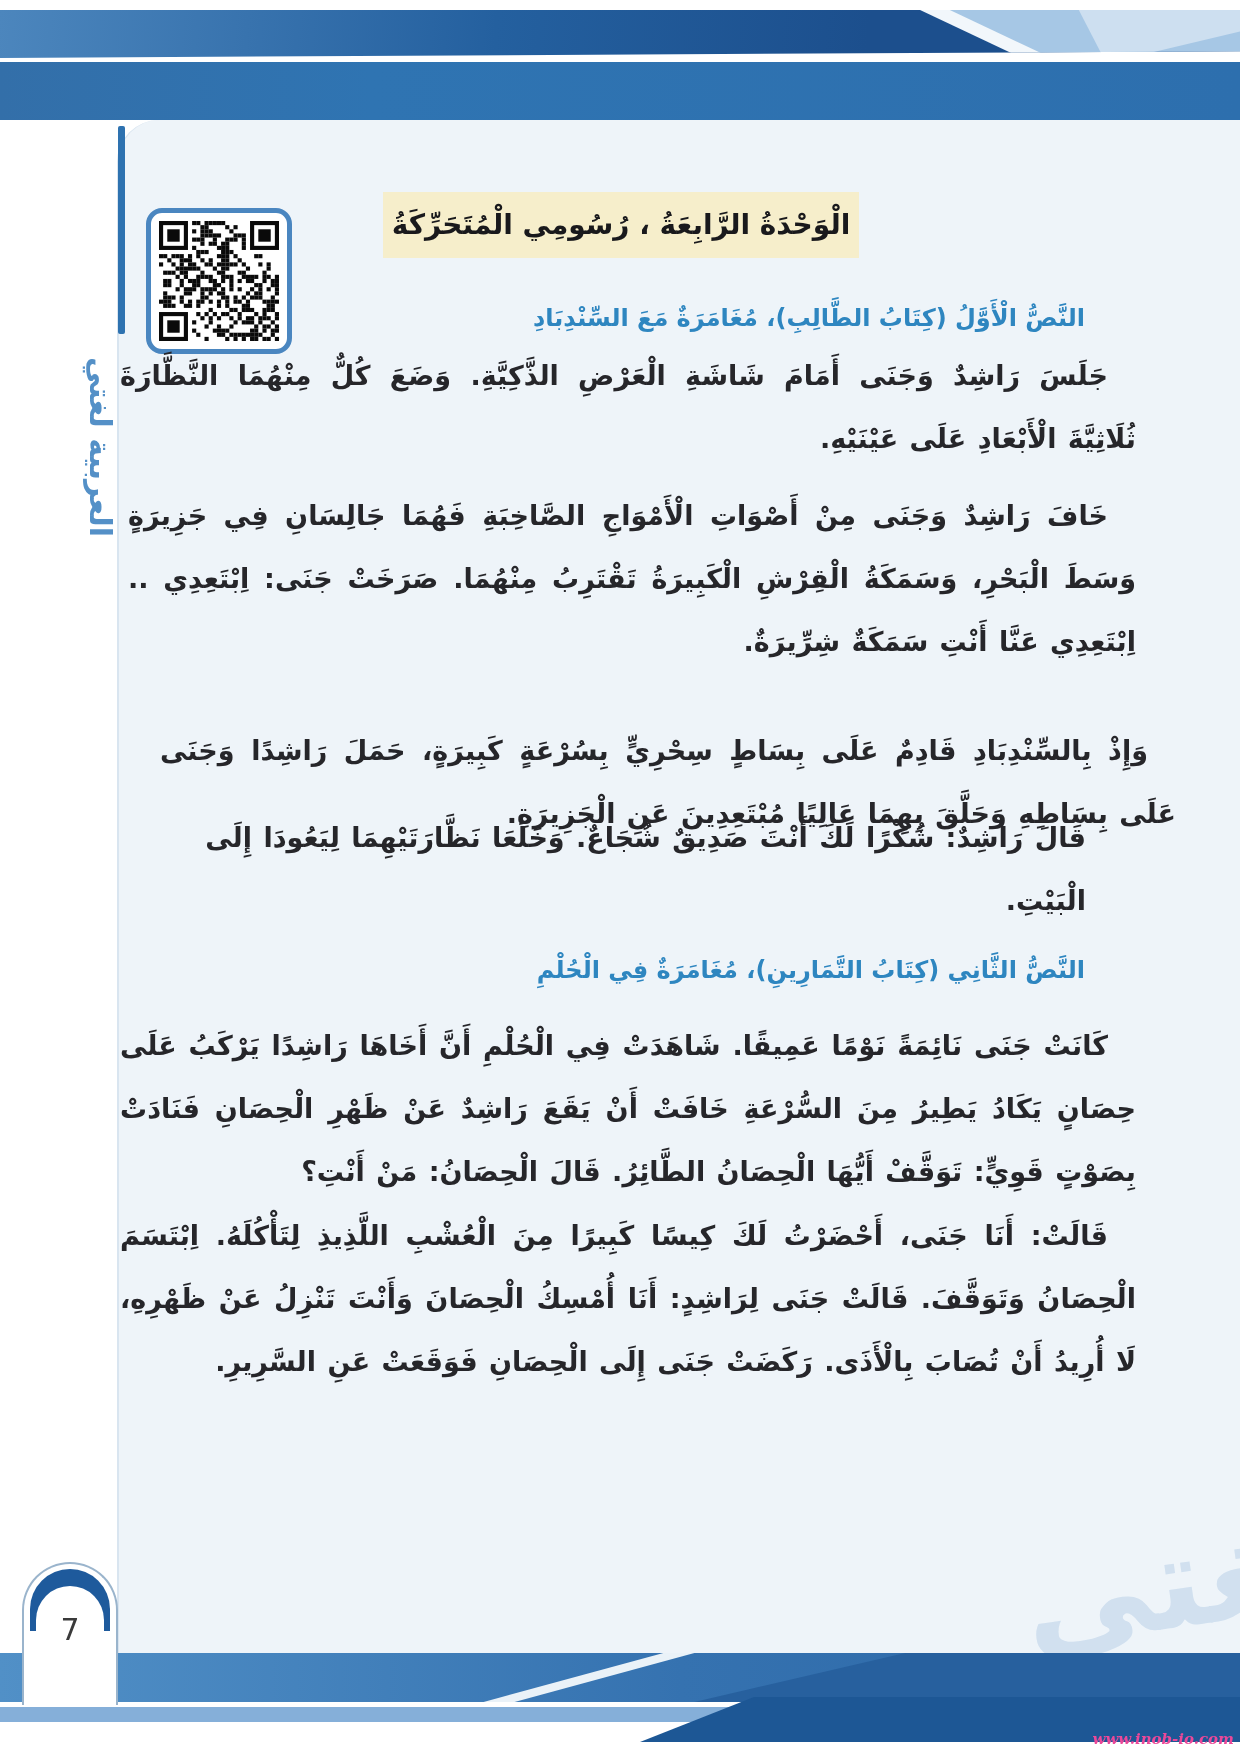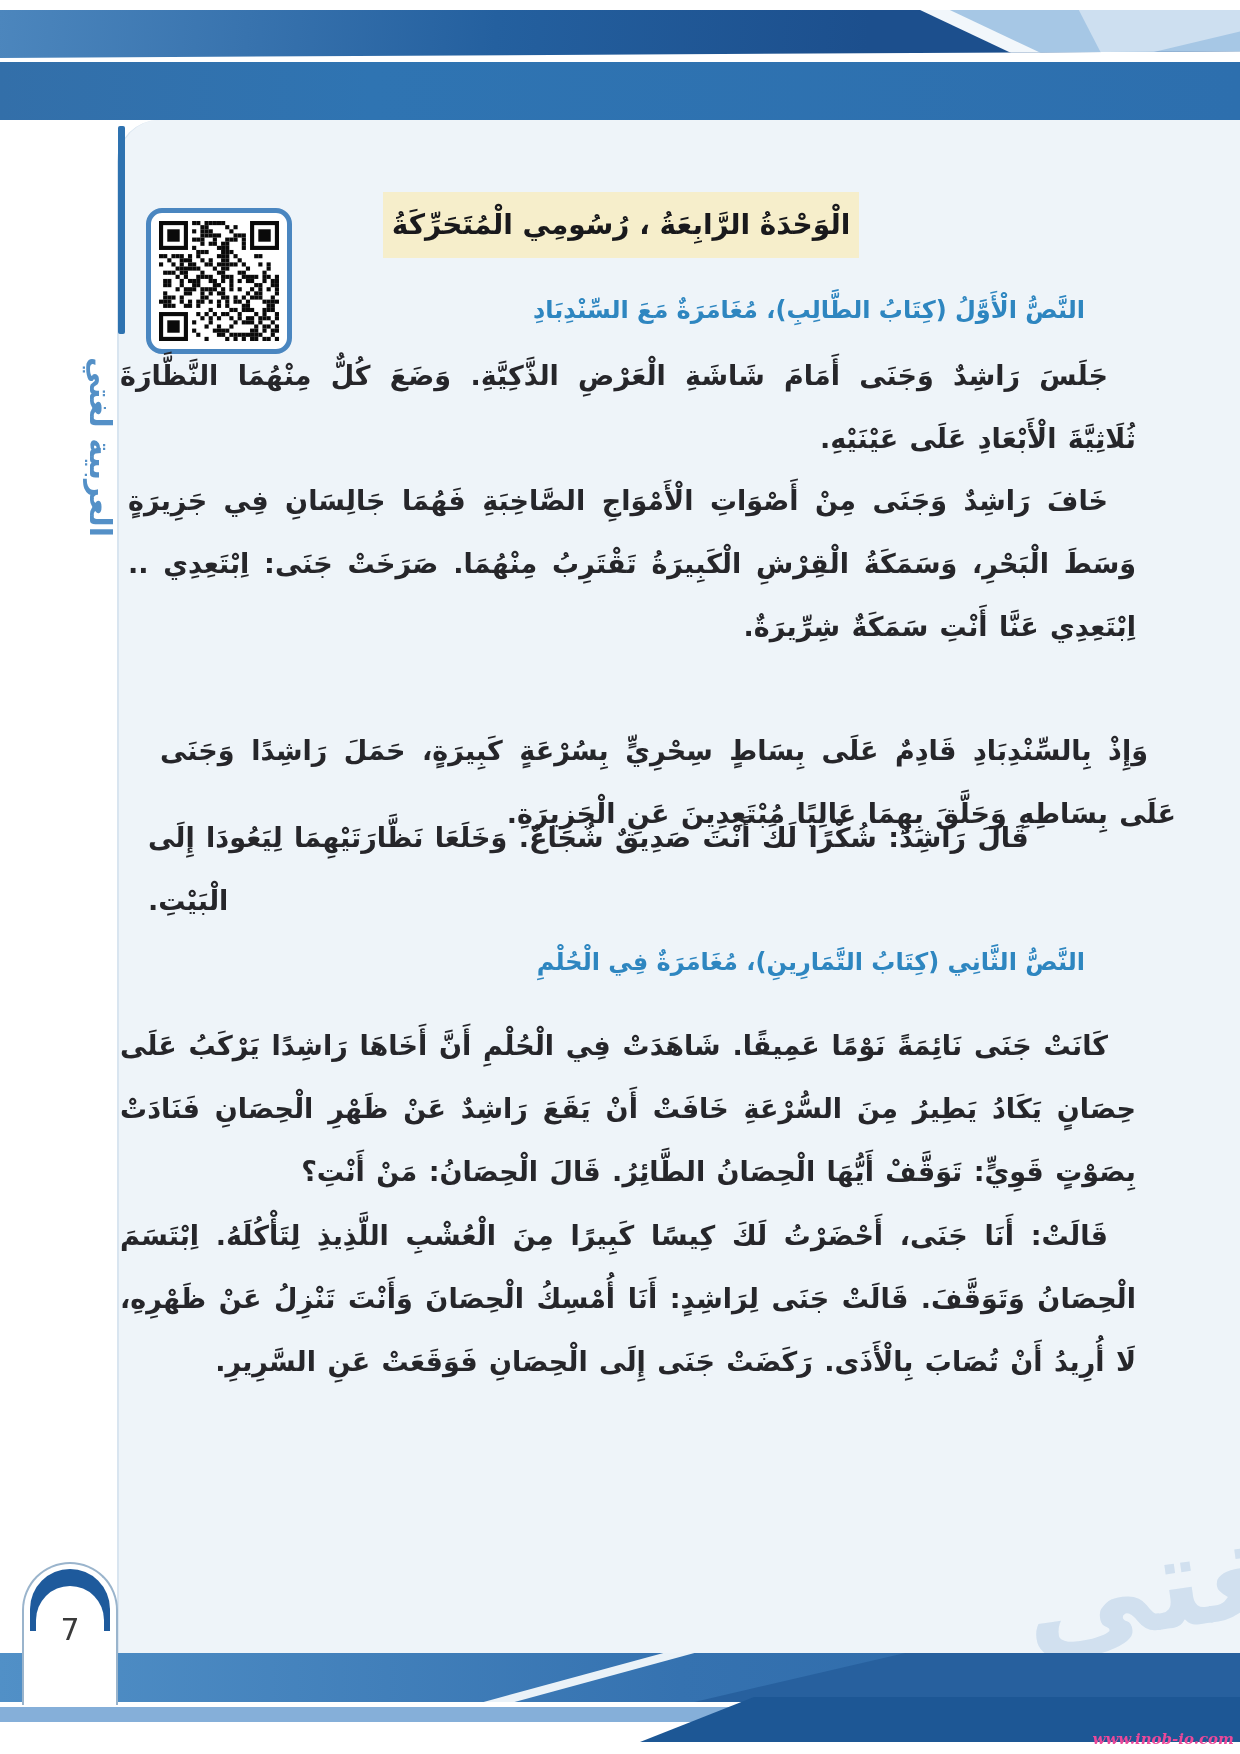--- a/index.html
+++ b/index.html
@@ -63,34 +63,34 @@
     position:absolute; left:383px; top:192px; width:476px; height:66px;
     background:#f6eecb; color:#19191c;
     font-size:28px; font-weight:bold; line-height:66px; text-align:center;
     direction:rtl;
   }
 
   
   .sec-heading {
     position:absolute; right:155px; left:200px;
     direction:rtl; text-align:right;
-    color:#2e86c0; font-weight:bold; font-size:24px;
+    color:#2e86c0; font-weight:bold; font-size:24px;margin-top:8px;
   }
   .h1 { top:296px; }
   .h2 { top:948px; }
   .para {
     position:absolute; left:120px; width:1016px;
     direction:rtl; text-align:justify; text-justify:inter-word;
     font-size:27px; line-height:63px; color:#26262a;
     text-indent:28px; word-spacing:2px;font-weight:bold;
   }
   .p1 { top:344px; }
-  .p2 { top:469px;padding-left:8px; }
+  .p2 { top:484px;padding-left:8px; }
   .p3 { top:719px;margin-left:40px; }
-  .p4 { top:806px; text-align:left; text-indent:0; padding-right:50px;padding-left:28px; }
+  .p4 { top:806px; text-align:right; text-indent:0; padding-right:50px; }
   .p5 { top:1014px; }
   .p6 { top:1204px; }
 
   
   .footer-logo {
     position:absolute; left:1108px; top:1500px; width:220px;
     font-size:130px; font-weight:bold; color:#ccddee;
     transform:rotate(-8deg); direction:rtl; opacity:.85;
   }
   .footer-main {

